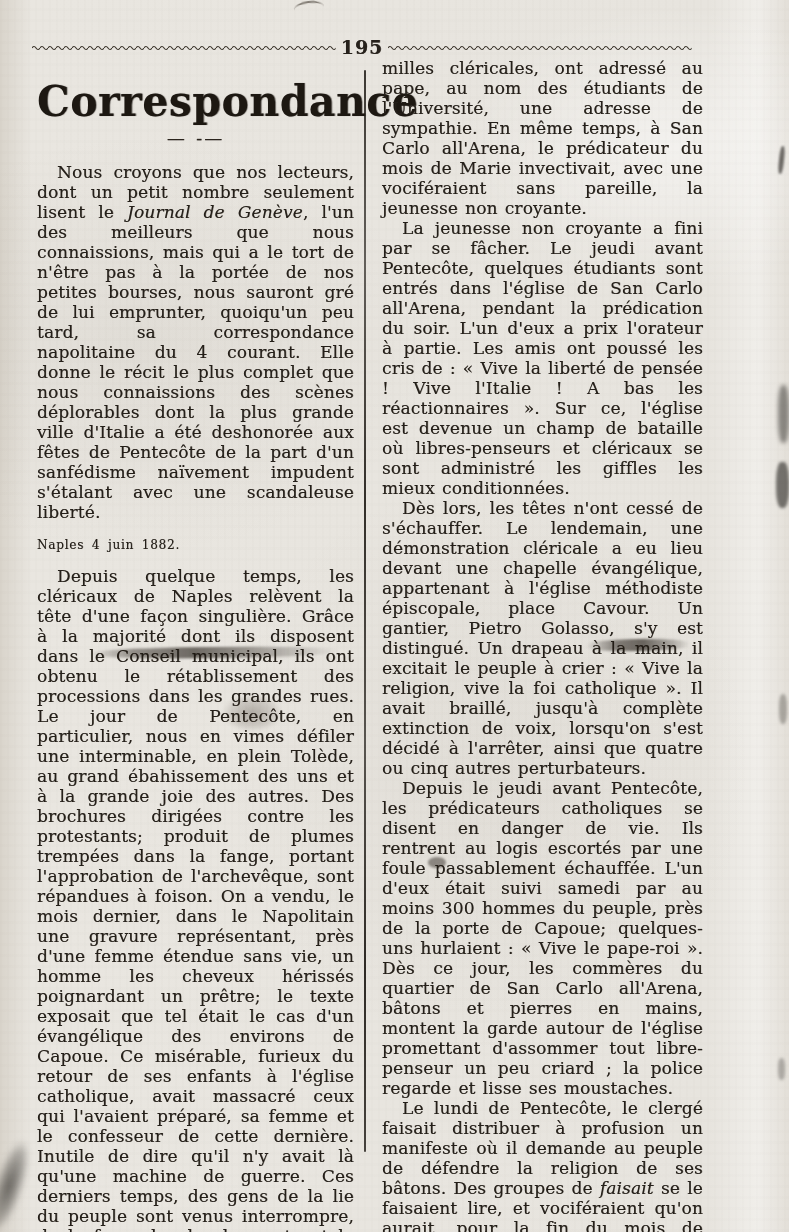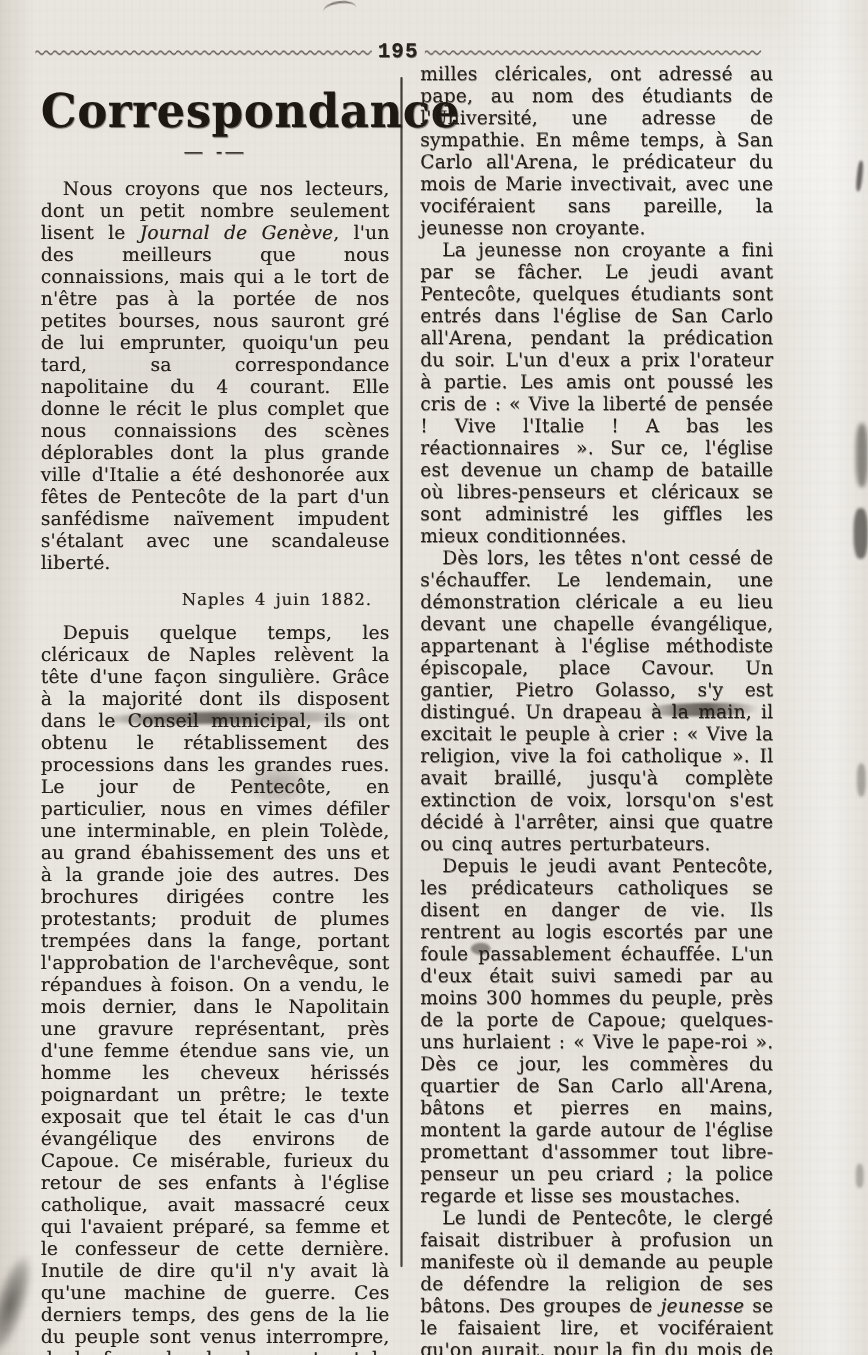--- a/index.html
+++ b/index.html
@@ -29,21 +29,20 @@
   .page-header {
     position: absolute; top: 36px; left: 32px; width: 660px;
     display: flex; align-items: center;
   }
   .wavy { flex: 1; height: 8px; display: block; }
   .page-number {
     margin: 0 5px; padding-bottom: 2px;
     font-size: 19px; font-weight: bold; color: #26211b;
     letter-spacing: 1px;
     text-shadow: 0.4px 0.4px 0.6px rgba(35,28,20,.55);
-    font-family: Liberation Mono, monospace;
   }
 
   
   .col {
     position: absolute; color: #241f19;
     font-size: 17px; line-height: 20px;
     text-align: justify;
     word-spacing: 1.5px; letter-spacing: 0.15px;
     text-shadow: 0.35px 0.35px 0.5px rgba(35,28,20,.5);
   }
@@ -73,22 +72,22 @@
     margin: 6px 0 14px 0;
     letter-spacing: 2px;
     color: #2a241d;
   }
   p.para { margin: 0; text-indent: 20px; }
   p.para.no-indent { text-indent: 0; }
   p.para em { font-style: italic; }
   .dateline {
     margin: 13px 0 11px 0;
     padding-right: 16px;
-    text-align: right;
-    font-size: 15px;
+    text-align: left;
+    font-size: 12px;
     letter-spacing: 0.8px;
     word-spacing: 3px;
   }
 
   
   .artifact { position: absolute; pointer-events: none; }
   .smudge-strike-left {
     left: 88px; top: 647px; width: 252px; height: 11px; border-radius: 45%;
     background: linear-gradient(90deg, transparent, rgba(28,22,16,.42) 18%,
       rgba(28,22,16,.6) 42%, rgba(28,22,16,.3) 72%, transparent);
@@ -163,21 +162,21 @@
       <div class="dateline">Naples 4 juin 1882.</div>
       <p class="para"><span>Depuis quelque temps, les cléricaux de Naples relèvent la tête d'une façon singulière. Grâce à la majorité dont ils disposent dans le Conseil municipal, ils ont obtenu le rétablissement des processions dans les grandes rues. Le jour de Pentecôte, en particulier, nous en vimes défiler une interminable, en plein Tolède, au grand ébahissement des uns et à la grande joie des autres. Des brochures dirigées contre les protestants; produit de plumes trempées dans la fange, portant l'approbation de l'archevêque, sont répandues à foison. On a vendu, le mois dernier, dans le Napolitain une gravure représentant, près d'une femme étendue sans vie, un homme les cheveux hérissés poignardant un prêtre; le texte exposait que tel était le cas d'un évangélique des environs de Capoue. Ce misérable, furieux du retour de ses enfants à l'église catholique, avait massacré ceux qui l'avaient préparé, sa femme et le confesseur de cette dernière. Inutile de dire qu'il n'y avait là qu'une machine de guerre. Ces derniers temps, des gens de la lie du peuple sont venus interrompre, de la façon la plus bruyante et la plus insolente, les réunions évangéliques. Tout récemment, quelques jeunes gens de fa-</span></p>
     </div>
 
   <div class="col col-right" id="col-right">
 
   <p class="para no-indent"><span>milles cléricales, ont adressé au pape, au nom des étudiants de l'Université, une adresse de sympathie. En même temps, à San Carlo all'Arena, le prédicateur du mois de Marie invectivait, avec une vociféraient sans pareille, la jeunesse non croyante.</span></p>
       <p class="para"><span>La jeunesse non croyante a fini par se fâcher. Le jeudi avant Pentecôte, quelques étudiants sont entrés dans l'église de San Carlo all'Arena, pendant la prédication du soir. L'un d'eux a prix l'orateur à partie. Les amis ont poussé les cris de : « Vive la liberté de pensée ! Vive l'Italie ! A bas les réactionnaires ». Sur ce, l'église est devenue un champ de bataille où libres-penseurs et cléricaux se sont administré les giffles les mieux conditionnées.</span></p>
       <p class="para"><span>Dès lors, les têtes n'ont cessé de s'échauffer. Le lendemain, une démonstration cléricale a eu lieu devant une chapelle évangélique, appartenant à l'église méthodiste épiscopale, place Cavour. Un gantier, Pietro Golasso, s'y est distingué. Un drapeau à la main, il excitait le peuple à crier : « Vive la religion, vive la foi catholique ». Il avait braillé, jusqu'à complète extinction de voix, lorsqu'on s'est décidé à l'arrêter, ainsi que quatre ou cinq autres perturbateurs.</span></p>
       <p class="para"><span>Depuis le jeudi avant Pentecôte, les prédicateurs catholiques se disent en danger de vie. Ils rentrent au logis escortés par une foule passablement échauffée. L'un d'eux était suivi samedi par au moins 300 hommes du peuple, près de la porte de Capoue; quelques-uns hurlaient : « Vive le pape-roi ». Dès ce jour, les commères du quartier de San Carlo all'Arena, bâtons et pierres en mains, montent la garde autour de l'église promettant d'assommer tout libre-penseur un peu criard ; la police regarde et lisse ses moustaches.</span></p>
-      <p class="para"><span>Le lundi de Pentecôte, le clergé faisait distribuer à profusion un manifeste où il demande au peuple de défendre la religion de ses bâtons. Des groupes de </span><em>jeunesse</em><span> se le faisaient lire, et vociféraient qu'on aurait, pour la fin du mois de Marie, quelque dé-</span></p>
+      <p class="para"><span>Le lundi de Pentecôte, le clergé faisait distribuer à profusion un manifeste où il demande au peuple de défendre la religion de ses bâtons. Des groupes de </span><em>faisait</em><span> se le faisaient lire, et vociféraient qu'on aurait, pour la fin du mois de Marie, quelque dé-</span></p>
     </div>
 
   <div class="artifact top-squiggle"></div>
   <div class="artifact smudge-strike-left"></div>
   <div class="artifact smudge-blob-left"></div>
   <div class="artifact smudge-strike-right"></div>
   <div class="artifact blob-word-right"></div>
   <div class="artifact edge-mark-1"></div>
   <div class="artifact edge-mark-2"></div>
   <div class="artifact edge-mark-3"></div>

